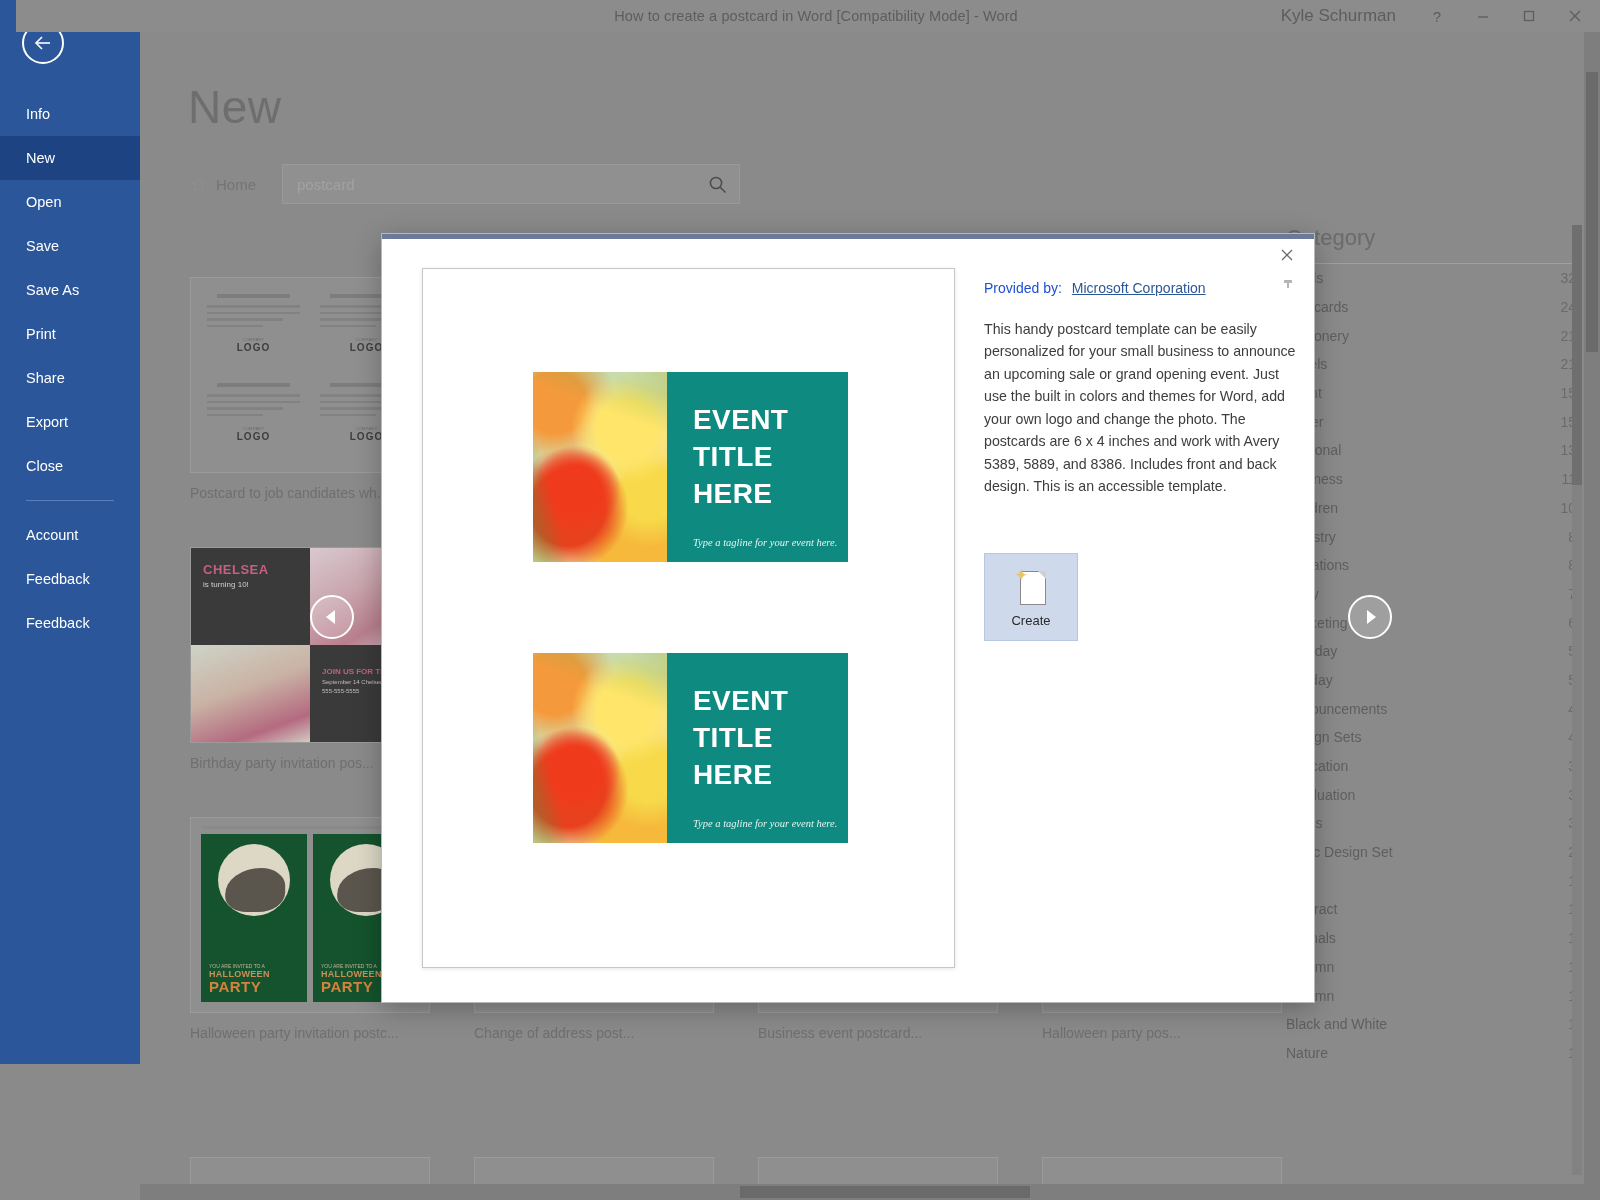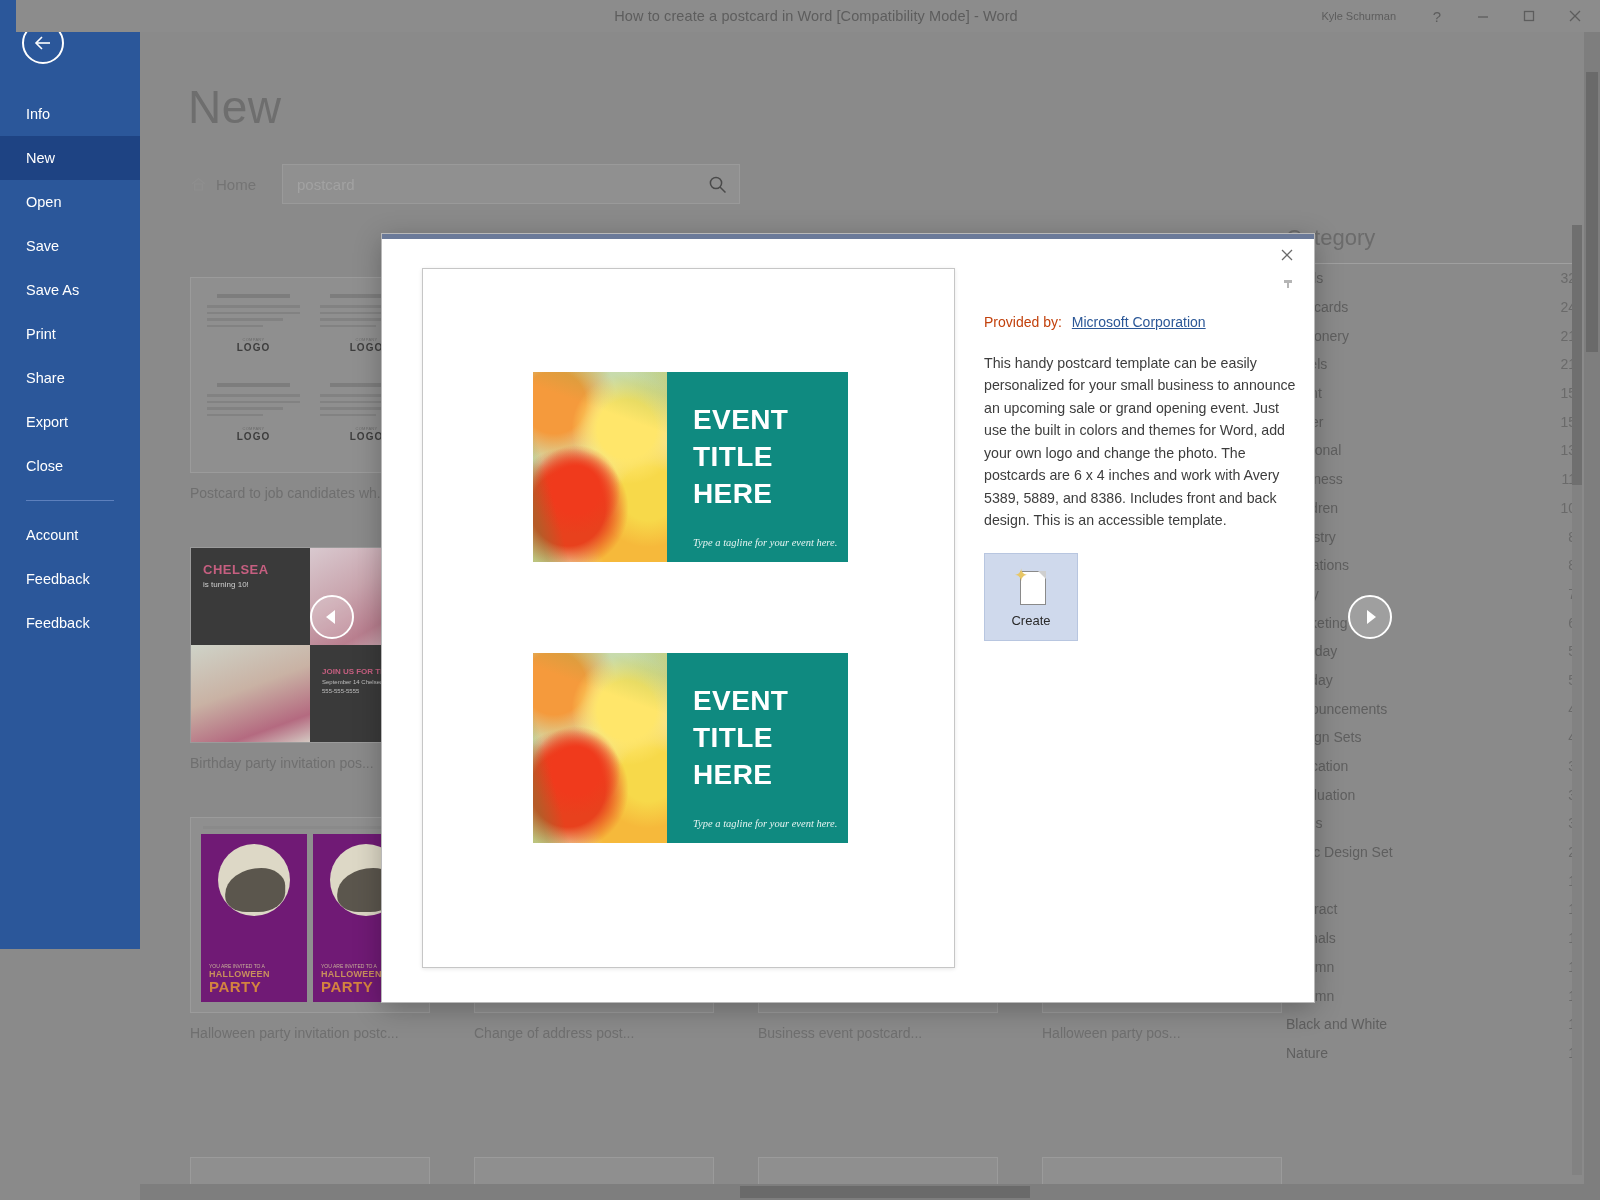--- a/index.html
+++ b/index.html
@@ -20,30 +20,30 @@
     z-index: 5;
   }
   .title-text {
     position: absolute; left: 0; right: 0; text-align: center;
     font-size: 14.5px; color: #5d5d5d; letter-spacing: .1px;
   }
   .title-right {
     position: absolute; right: 18px; top: 0; height: 32px;
     display: flex; align-items: center; gap: 0px;
   }
-  .user-name { font-size: 11px; color: #5d5d5d; padding-right: 18px; }
+  .user-name { font-size: 17px; color: #5d5d5d; padding-right: 18px; }
   .tb-btn {
     width: 46px; height: 32px; display: flex; align-items: center; justify-content: center;
     color: #5d5d5d; font-size: 15px;
   }
   .tb-btn svg { display: block; }
 
   
   .backstage-nav {
-    position: absolute; left: 0; top: 0; width: 140px; height: 949px;
+    position: absolute; left: 0; top: 0; width: 140px; height: 1064px;
     background: #2b579a;
     z-index: 4;
   }
   .back-circle {
     position: absolute; left: 22px; top: 22px;
     width: 42px; height: 42px; border-radius: 50%;
     border: 2px solid #ffffff;
     display: flex; align-items: center; justify-content: center;
   }
   .nav-list { position: absolute; top: 92px; left: 0; width: 140px; }
@@ -110,21 +110,21 @@
   .bd-name { color: #c65f80; font-size: 13px; font-weight: bold; padding: 14px 0 0 12px; letter-spacing: .5px;}
   .bd-sub { color: #cfcfcf; font-size: 8px; padding: 3px 8px 0 12px; }
   .bd-photo { background: linear-gradient(150deg,#d9c9cf 0%, #c9a5ae 40%, #b97f8f 70%, #d8cdcf 100%); }
   .bd-photo2 { background: linear-gradient(160deg,#cfd3c8 0%, #c9b2a4 45%, #b46a80 80%, #d4c9c2 100%); }
   .bd-join { color: #c65f80; font-size: 8px; font-weight: bold; padding: 22px 0 0 12px; }
   .bd-det { color: #bfbfbf; font-size: 6px; padding: 2px 0 0 12px; line-height: 1.5; }
 
   
   .hallo { display: flex; gap: 6px; padding: 16px 10px 10px; height: 100%; }
   .hallo-hdr { position: absolute; top: 8px; left: 12px; right: 12px; height: 3px; background: #8a8a8a; }
-  .hallo-pan { flex: 1; background: #701a75; position: relative; overflow: hidden; }
+  .hallo-pan { flex: 1; background: #14532d; position: relative; overflow: hidden; }
   .moon { position: absolute; top: 10px; left: 50%; transform: translateX(-50%); width: 72px; height: 72px; border-radius: 50%; background: #ddd8c6; }
   .raven { position: absolute; top: 34px; left: 50%; transform: translateX(-48%); width: 60px; height: 44px; background: #5b564d; border-radius: 60% 40% 45% 35%; }
   .hallo-txt { position: absolute; bottom: 8px; left: 8px; right: 6px; }
   .hallo-s { font-size: 5px; color: #c9b199; }
   .hallo-m { font-size: 9px; color: #c9905c; font-weight: bold; letter-spacing: .3px;}
   .hallo-b { font-size: 15px; color: #d4833f; font-weight: bold; letter-spacing: .5px; line-height: 1;}
 
   
   .coa { width:100%; height:100%; display:grid; grid-template-columns:1fr 1fr; }
   .coa-c { border: 1px solid #9b9b9b; margin: 12px 8px; position: relative;}
@@ -244,21 +244,21 @@
     color: #e6f4f1; font-size: 10.5px; font-style: italic;
     font-family: "Liberation Serif", serif;
   }
 
   
   .info-pane {
     position: absolute; left: 602px; top: 34px; width: 320px;
   }
   .info-title { font-size: 25px; color: #2b5797; font-weight: 300; letter-spacing: .2px; }
   .provided-row { display: flex; align-items: baseline; gap: 10px; margin-top: 12px; }
-  .provided-label { font-size: 14px; color: #c2410c; margin-top: 34px; }
+  .provided-label { font-size: 14px; color: #1d4ed8; }
   .provided-link { font-size: 14px; color: #2b5797; text-decoration: underline; }
   .info-desc {
     margin-top: 22px; font-size: 14.2px; color: #3d3d3d; line-height: 1.58;
     width: 312px;
   }
   .create-btn {
     position: absolute; left: 0; top: 285px;
     width: 94px; height: 88px; background: #cfd9ec; border: 1px solid #b8c6e0;
     display: flex; flex-direction: column; align-items: center; justify-content: center;
     gap: 6px;

